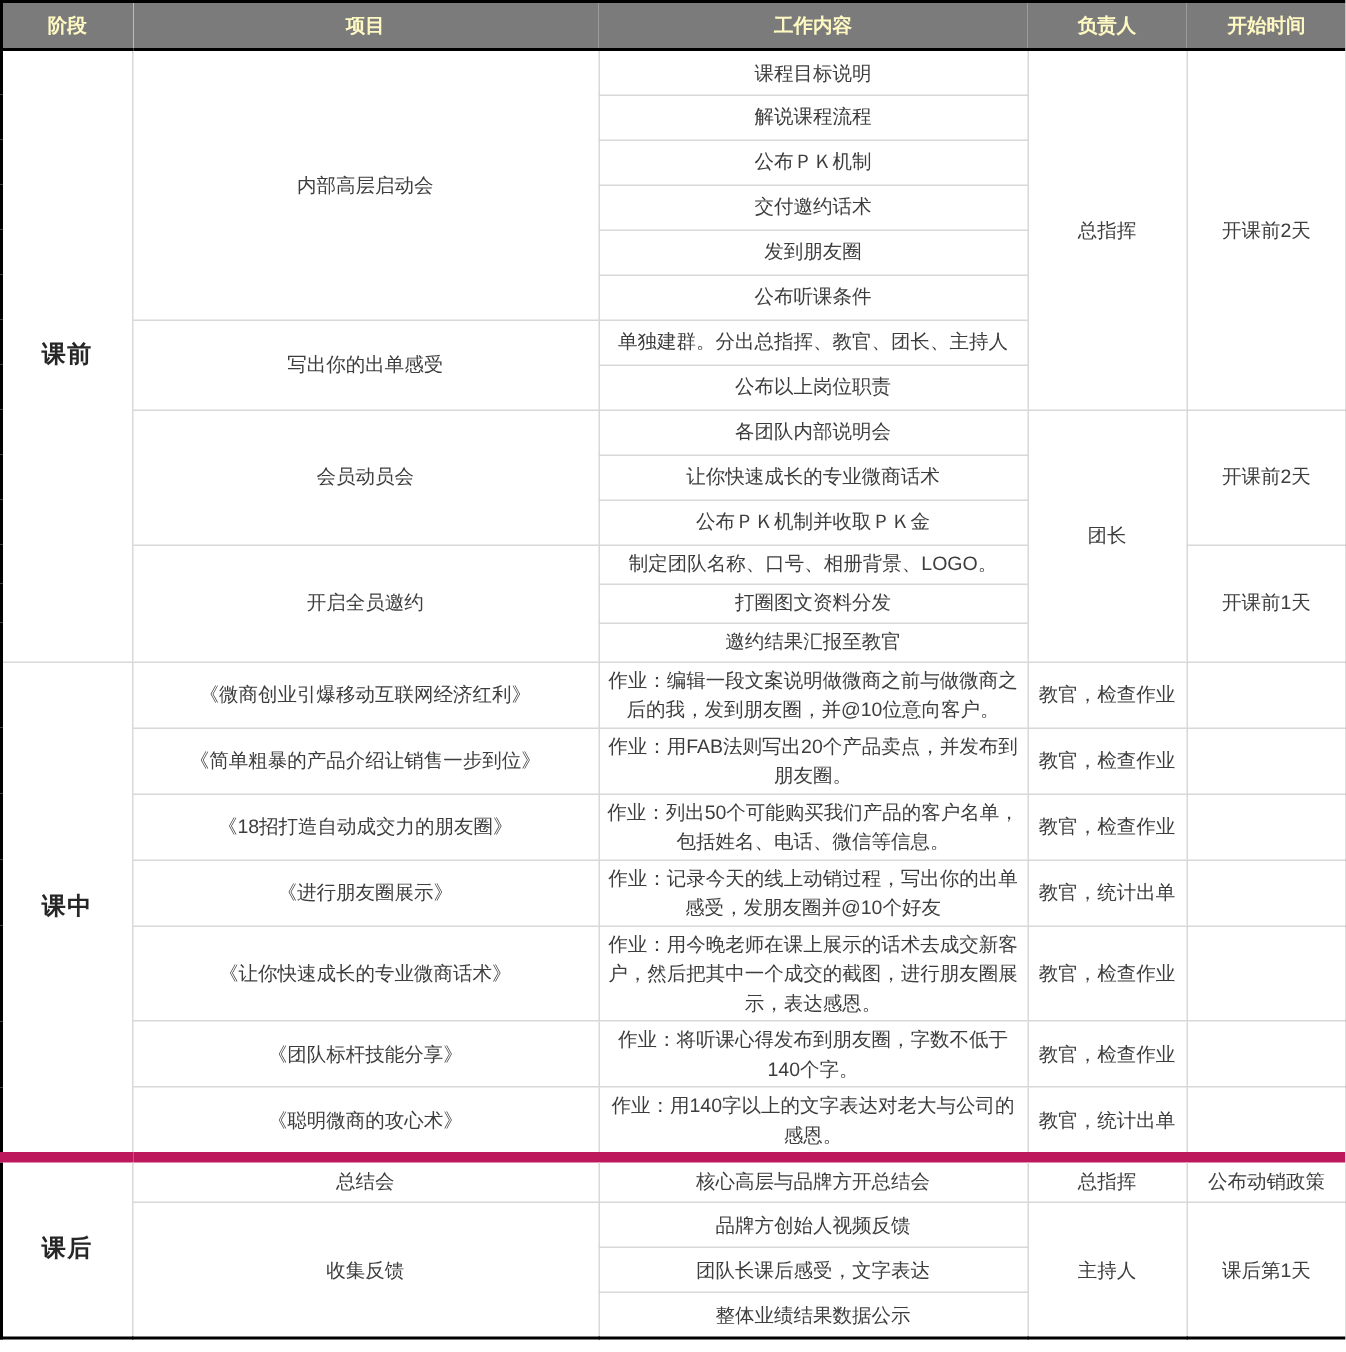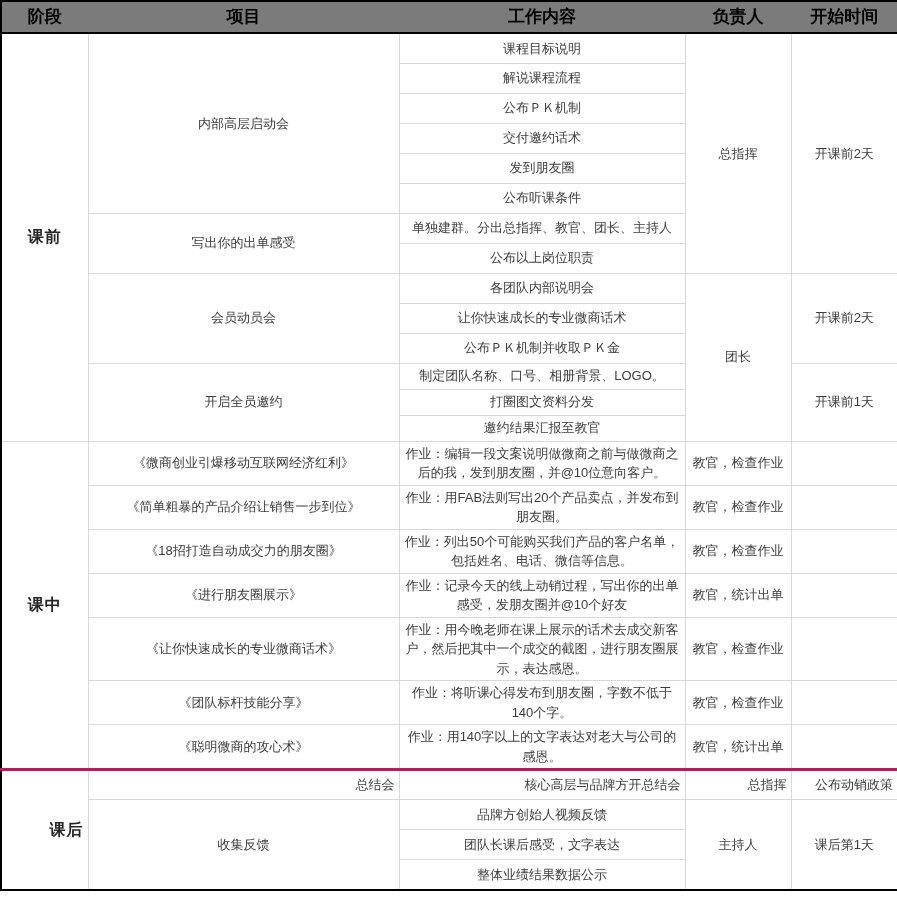--- a/index.html
+++ b/index.html
@@ -17,36 +17,37 @@
     vertical-align:middle;
     padding:2px 4px;
     font-size:13px;
     line-height:1.5;
     color:#3d3d3d;
     overflow:hidden;
     word-break:break-word;
   }
   .plan thead th {
     background:#7b7b7b;
-    color:#000000;
+    color:#fef9c3;
     font-weight:bold;
     height:26px;
-    font-size:17px;
+    font-size:13px;
     border-color:#7b7b7b;
     border-bottom:2px solid #000000;
   }
   .plan tbody tr { height:30px; }
   .plan tbody tr.h26 { height:26px; }
   .plan td.stage {
     font-weight:bold;
     font-size:16px;
     color:#262626;
     letter-spacing:1px;
+    font-family:Liberation Mono, monospace;
   }
-  .plan tr.section-start td { border-top:3px solid #be185d;text-align:right; }
+  .plan tr.section-start td { border-top:7px solid #be185d; }
 </style>
 </head>
 <body>
 
 <div class="page">
   <table class="plan">
     <colgroup>
       <col style="width:87px">
       <col style="width:311px">
       <col style="width:286px">

